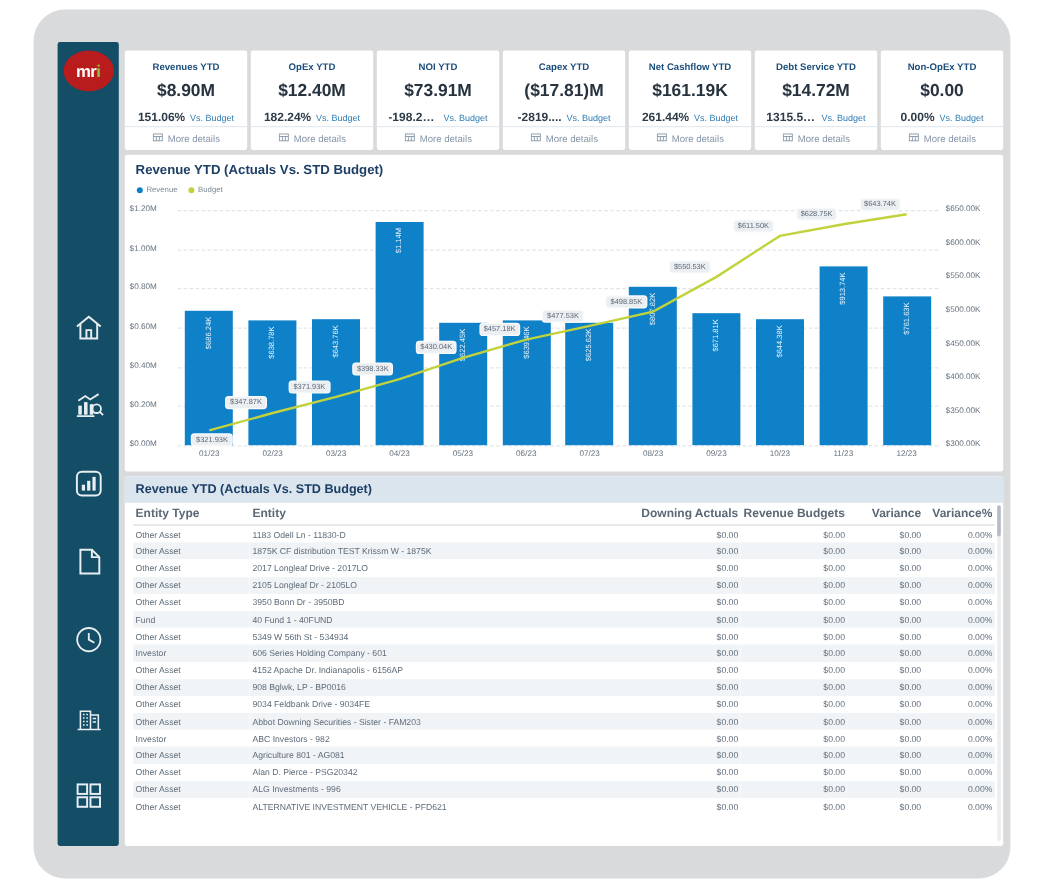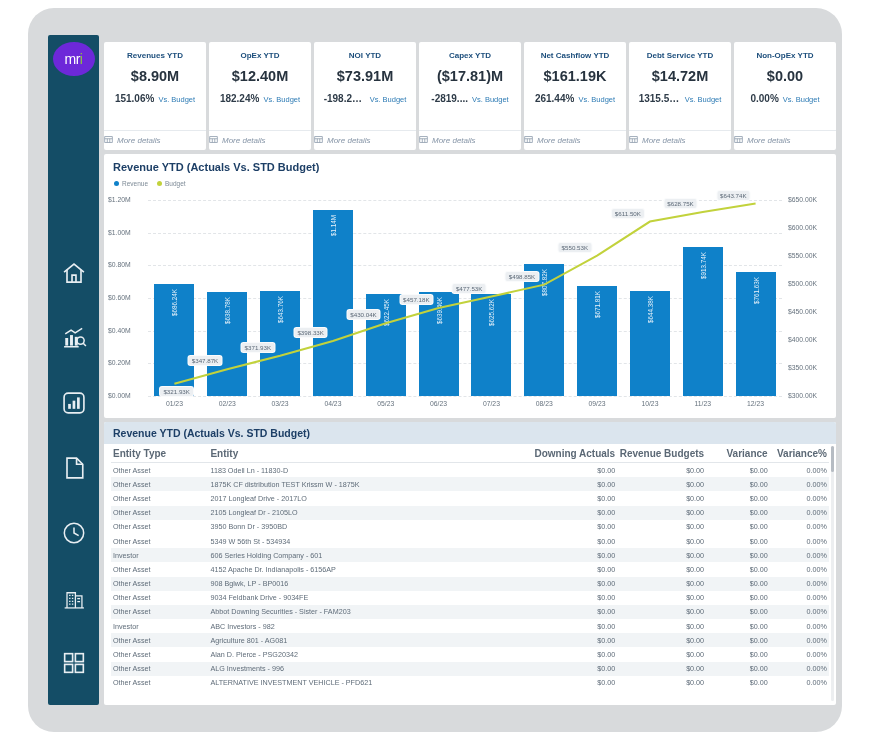--- a/index.html
+++ b/index.html
@@ -1,46 +1,46 @@
 <!DOCTYPE html>
 <html><head>
 <meta charset="utf-8">
 <style>
   html,body{margin:0;padding:0;background:#ffffff;width:870px;height:740px;overflow:hidden;
     font-family:"Liberation Sans",sans-serif;-webkit-font-smoothing:antialiased;}
   .frame{position:absolute;left:28px;top:8px;width:814px;height:724px;background:#d8dadc;border-radius:26px;}
   
   .sidebar{position:absolute;left:20px;top:27px;bottom:27px;width:51px;background:#144d66;border-radius:2px;
     display:flex;flex-direction:column;align-items:center;}
-  .logo{width:42px;height:34px;border-radius:50%;background:#6d28d9;margin-top:7px;display:flex;
-    align-items:center;justify-content:center;color:#fff;font-weight:normal;font-size:14px;position:relative;letter-spacing:-.5px;}
+  .logo{width:42px;height:34px;border-radius:50%;background:#b91c1c;margin-top:7px;display:flex;
+    align-items:center;justify-content:center;color:#fff;font-weight:bold;font-size:14px;position:relative;letter-spacing:-.5px;}
   .logo .idot{color:#8dc63f;}
   .nav{display:flex;flex-direction:column;align-items:center;gap:37px;margin-top:183px;}
   .nav-item{width:28px;height:28px;color:#e8eef2;cursor:pointer;}
   .nav-item svg{width:100%;height:100%;}
   
   .main{position:absolute;left:76px;top:34px;width:732px;bottom:27px;display:flex;flex-direction:column;gap:4px;}
   .panel{background:#ffffff;border-radius:2px;}
   
   .topbar{height:28px;display:flex;align-items:center;padding:0 10px;}
   .asof{font-size:10.5px;font-weight:bold;color:#233b53;}
   .topbar-right{margin-left:auto;display:flex;align-items:center;gap:10px;}
   .updated{font-size:7.5px;color:#9aa6b1;}
   .help{width:13px;height:13px;border:1px solid #9aa6b1;border-radius:50%;color:#9aa6b1;font-size:8.5px;
     display:flex;align-items:center;justify-content:center;cursor:pointer;}
   
-  .kpi-row{display:flex;gap:3px;height:108px;}
+  .kpi-row{display:flex;gap:3px;height:83px;}
   .kpi-card{flex:1;background:#fff;border-radius:2px;display:flex;flex-direction:column;align-items:center;min-width:0;}
   .kpi-title{font-size:8px;font-weight:bold;color:#1c4e7c;margin-top:9px;white-space:nowrap;}
   .kpi-value{font-size:14.5px;font-weight:bold;color:#27333f;margin-top:8px;white-space:nowrap;}
   .kpi-pct{display:flex;gap:4px;margin-top:9px;align-items:baseline;max-width:94%;}
   .kpi-pct .pct{font-size:10px;font-weight:bold;color:#2e3b48;white-space:nowrap;overflow:hidden;text-overflow:ellipsis;max-width:42px;}
   .kpi-pct .vs{font-size:7.5px;color:#2f7cb5;white-space:nowrap;}
   .kpi-foot{margin-top:auto;width:100%;border-top:1px solid #e6eaee;height:19px;display:flex;align-items:center;
-    justify-content:flex-start;gap:4px;color:#8695a7;font-size:8px;cursor:pointer;font-style:italic;}
+    justify-content:center;gap:4px;color:#8695a7;font-size:8px;cursor:pointer;}
   .kpi-foot svg{width:9px;height:9px;}
   
   .chart-panel{height:264px;position:relative;}
   .chart-title{position:absolute;left:9px;top:7px;font-size:11px;font-weight:bold;color:#1d3f66;}
   .legend{position:absolute;left:10px;top:26px;display:flex;gap:9px;}
   .legend-item{display:flex;align-items:center;gap:3px;font-size:6.5px;color:#7d8a96;}
   .legend-dot{width:5px;height:5px;border-radius:50%;}
   .plot{position:absolute;left:44px;top:46px;width:634px;height:196px;}
   .gridline{position:absolute;left:0;width:100%;border-top:1px dashed #e2e5e8;height:0;}
   .tick-left{position:absolute;width:38px;text-align:left;font-size:6.8px;color:#66727e;left:-40px;}
@@ -379,20 +379,28 @@
               <td class="num">0.00%</td>
             </tr>
             <tr>
               <td>Other Asset</td>
               <td>3950 Bonn Dr - 3950BD</td>
               <td class="num">$0.00</td>
               <td class="num">$0.00</td>
               <td class="num">$0.00</td>
               <td class="num">0.00%</td>
             </tr>
+            <tr class="alt">
+              <td>Fund</td>
+              <td>40 Fund 1 - 40FUND</td>
+              <td class="num">$0.00</td>
+              <td class="num">$0.00</td>
+              <td class="num">$0.00</td>
+              <td class="num">0.00%</td>
+            </tr>
             <tr>
               <td>Other Asset</td>
               <td>5349 W 56th St - 534934</td>
               <td class="num">$0.00</td>
               <td class="num">$0.00</td>
               <td class="num">$0.00</td>
               <td class="num">0.00%</td>
             </tr>
             <tr class="alt">
               <td>Investor</td>

